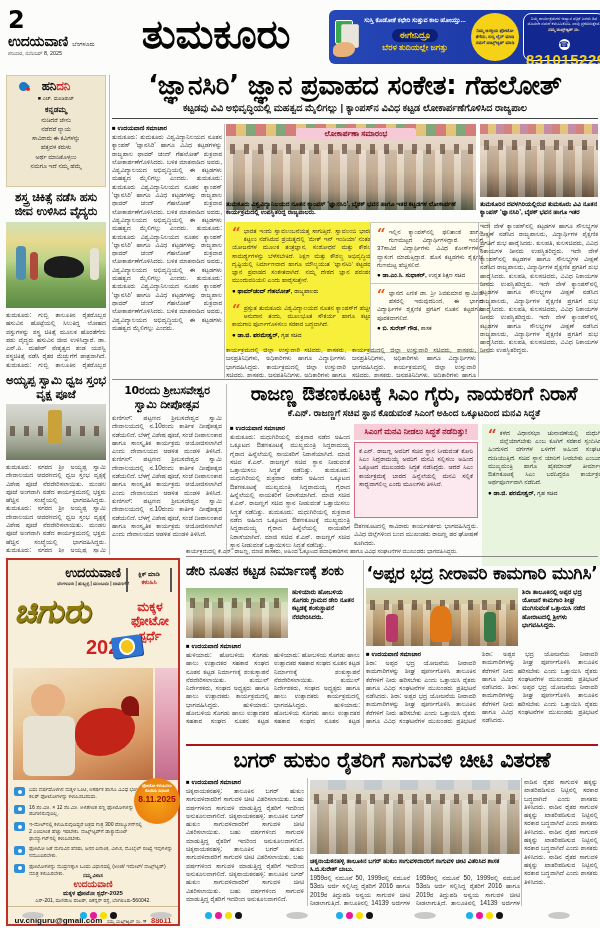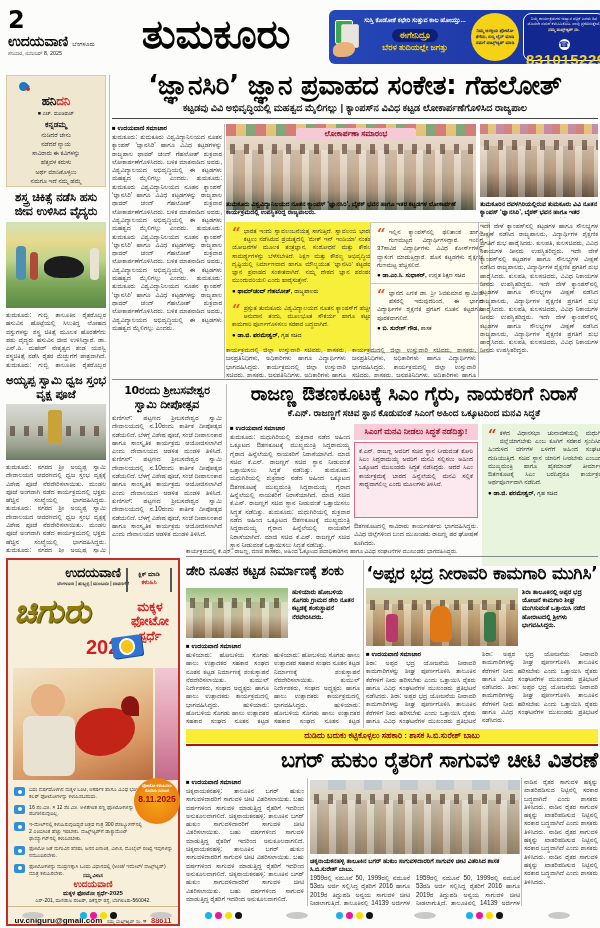--- a/index.html
+++ b/index.html
@@ -68,21 +68,21 @@
         <span style="display:inline-block;width:11px;height:11px;border-radius:50%;background:#fff;color:#12278f;font-size:8px;line-height:11px;">☎</span>
         <span style="font-size:15px;font-weight:bold;color:#f6d216;letter-spacing:.5px;">8310152292</span>
       </div>
     </div>
   </div>
 
   <div class="abs hl" style="left:112px;top:70px;width:486px;text-align:center;font-size:26px;">‘ಜ್ಞಾನಸಿರಿ’ ಜ್ಞಾನ ಪ್ರವಾಹದ ಸಂಕೇತ: ಗೆಹಲೋತ್</div>
   <div class="abs b" style="left:112px;top:102px;width:486px;text-align:center;font-size:9.6px;">ಕಟ್ಟಡವು ವಿವಿ ಅಭಿವೃದ್ಧಿಯಲ್ಲಿ ಮಹತ್ವದ ಮೈಲಿಗಲ್ಲು | ಕ್ಯಾಂಪಸ್‌ನ ವಿವಿಧ ಕಟ್ಟಡ ಲೋಕಾರ್ಪಣೆಗೊಳಿಸಿದ ರಾಜ್ಯಪಾಲ</div>
   <div class="hrule" style="left:112px;top:118px;width:486px;background:#444;"></div>
 
-  <div class="abs" style="left:6px;top:75px;width:100px;height:112px;background:#efe7d0;border:1px solid #d8c9a4;box-sizing:border-box;padding:15px;">
+  <div class="abs" style="left:6px;top:75px;width:100px;height:112px;background:#efe7d0;border:1px solid #d8c9a4;box-sizing:border-box;padding:0;">
     <div style="text-align:center;">
       <span class="abs" style="left:12px;top:6px;width:9px;height:9px;background:#1a7ac8;border-radius:50% 0 50% 50%;transform:rotate(45deg);"></span>
       <span class="abs" style="left:19px;top:11px;width:4px;height:4px;background:#d42a2a;border-radius:50%;"></span>
       <span class="hl" style="font-size:12px;">ಹನಿ</span><span class="hl" style="font-size:12px;color:#d42a2a;">ದನಿ</span>
     </div>
     <div style="text-align:center;font-size:5.2px;margin-top:1px;">■ ಎಚ್. ದುಂಡಿರಾಜ್</div>
     <div class="b" style="text-align:center;font-size:7.6px;margin-top:3px;">ಕನ್ನಡಮ್ಮ</div>
     <div class="poemline">ನುಡಿದರೆ ಜೇನು</div>
     <div class="poemline">ನಡೆದರೆ ನ್ಯಾಯ</div>
     <div class="poemline">ಸಾವಿರಾರು ಈ ಕವಿಗಳನ್ನು</div>
@@ -193,24 +193,23 @@
     <div class="heads" style="top:12px;"></div>
     <div class="abs" style="left:64px;top:18px;width:22px;height:36px;background:#e07818;border-radius:40% 40% 20% 20%;"></div>
     <div class="abs" style="left:20px;top:26px;width:12px;height:28px;background:#b8386a;border-radius:4px;"></div>
     <div class="abs" style="left:118px;top:24px;width:12px;height:30px;background:#3a7a4a;border-radius:4px;"></div>
   </div>
   <div class="abs cap" style="left:522px;top:588px;width:76px;height:58px;">ಶಿರಾ ತಾಲೂಕಿನಲ್ಲಿ ಅಪ್ಪರ ಭದ್ರ ಯೋಜನೆ ಕಾಮಗಾರಿ ಶೀಘ್ರ ಮುಗಿಸುವಂತೆ ಒತ್ತಾಯಿಸಿ ನಡೆದ ಹೋರಾಟದಲ್ಲಿ ಶ್ರೀಗಳು ಭಾಗವಹಿಸಿದ್ದರು.</div>
   <div class="abs byline" style="left:366px;top:650px;width:100px;">■ ಉದಯವಾಣಿ ಸಮಾಚಾರ</div>
   <div class="abs bodytext" style="left:366px;top:659px;width:110px;height:68px;">ಶಿರಾ: ಅಪ್ಪರ ಭದ್ರ ಯೋಜನೆಯ ನೀರಾವರಿ ಕಾಮಗಾರಿಗಳನ್ನು ಶೀಘ್ರ ಪೂರ್ಣಗೊಳಿಸಿ ತಾಲೂಕಿನ ಕೆರೆಗಳಿಗೆ ನೀರು ಹರಿಸಬೇಕು ಎಂದು ಒತ್ತಾಯಿಸಿ ರೈತರು ಹಾಗೂ ವಿವಿಧ ಸಂಘಟನೆಗಳ ಮುಖಂಡರು ಪ್ರತಿಭಟನೆ ನಡೆಸಿದರು. ಶಿರಾ: ಅಪ್ಪರ ಭದ್ರ ಯೋಜನೆಯ ನೀರಾವರಿ ಕಾಮಗಾರಿಗಳನ್ನು ಶೀಘ್ರ ಪೂರ್ಣಗೊಳಿಸಿ ತಾಲೂಕಿನ ಕೆರೆಗಳಿಗೆ ನೀರು ಹರಿಸಬೇಕು ಎಂದು ಒತ್ತಾಯಿಸಿ ರೈತರು ಹಾಗೂ ವಿವಿಧ ಸಂಘಟನೆಗಳ ಮುಖಂಡರು ಪ್ರತಿಭಟನೆ ನಡೆಸಿದರು.</div>
   <div class="abs bodytext" style="left:482px;top:650px;width:116px;height:77px;">ಶಿರಾ: ಅಪ್ಪರ ಭದ್ರ ಯೋಜನೆಯ ನೀರಾವರಿ ಕಾಮಗಾರಿಗಳನ್ನು ಶೀಘ್ರ ಪೂರ್ಣಗೊಳಿಸಿ ತಾಲೂಕಿನ ಕೆರೆಗಳಿಗೆ ನೀರು ಹರಿಸಬೇಕು ಎಂದು ಒತ್ತಾಯಿಸಿ ರೈತರು ಹಾಗೂ ವಿವಿಧ ಸಂಘಟನೆಗಳ ಮುಖಂಡರು ಪ್ರತಿಭಟನೆ ನಡೆಸಿದರು. ಶಿರಾ: ಅಪ್ಪರ ಭದ್ರ ಯೋಜನೆಯ ನೀರಾವರಿ ಕಾಮಗಾರಿಗಳನ್ನು ಶೀಘ್ರ ಪೂರ್ಣಗೊಳಿಸಿ ತಾಲೂಕಿನ ಕೆರೆಗಳಿಗೆ ನೀರು ಹರಿಸಬೇಕು ಎಂದು ಒತ್ತಾಯಿಸಿ ರೈತರು ಹಾಗೂ ವಿವಿಧ ಸಂಘಟನೆಗಳ ಮುಖಂಡರು ಪ್ರತಿಭಟನೆ ನಡೆಸಿದರು.</div>
 
-  <div class="abs" style="left:186px;top:729px;width:412px;height:14px;background:#fbed36;text-align:center;font-size:8px;font-weight:bold;color:#8a0a0a;line-height:14px;">ದುಡಿದು ಬದುಕು ಕಟ್ಟಿಕೊಳ್ಳಲು ಸಹಕಾರಿ : ಶಾಸಕ ಸಿ.ಬಿ.ಸುರೇಶ್ ಬಾಬು</div>
   <div class="abs" style="left:186px;top:744px;width:412px;height:2px;background:#a81616;"></div>
 
-  <div class="abs hl" style="left:186px;top:748px;width:412px;text-align:right;font-size:21px;">ಬಗರ್ ಹುಕುಂ ರೈತರಿಗೆ ಸಾಗುವಳಿ ಚೀಟಿ ವಿತರಣೆ</div>
+  <div class="abs hl" style="left:186px;top:748px;width:412px;text-align:center;font-size:21px;">ಬಗರ್ ಹುಕುಂ ರೈತರಿಗೆ ಸಾಗುವಳಿ ಚೀಟಿ ವಿತರಣೆ</div>
   <div class="abs byline" style="left:186px;top:778px;width:120px;">■ ಉದಯವಾಣಿ ಸಮಾಚಾರ</div>
   <div class="abs bodytext" style="left:186px;top:787px;width:118px;height:118px;">ಚಿಕ್ಕನಾಯಕನಹಳ್ಳಿ: ತಾಲೂಕಿನ ಬಗರ್ ಹುಕುಂ ಸಾಗುವಳಿದಾರರಿಗೆ ಸಾಗುವಳಿ ಚೀಟಿ ವಿತರಿಸಲಾಯಿತು. ಬಹು ವರ್ಷಗಳಿಂದ ಸಾಗುವಳಿ ಮಾಡುತ್ತಿದ್ದ ರೈತರಿಗೆ ಇದರಿಂದ ಅನುಕೂಲವಾಗಲಿದೆ. ಚಿಕ್ಕನಾಯಕನಹಳ್ಳಿ: ತಾಲೂಕಿನ ಬಗರ್ ಹುಕುಂ ಸಾಗುವಳಿದಾರರಿಗೆ ಸಾಗುವಳಿ ಚೀಟಿ ವಿತರಿಸಲಾಯಿತು. ಬಹು ವರ್ಷಗಳಿಂದ ಸಾಗುವಳಿ ಮಾಡುತ್ತಿದ್ದ ರೈತರಿಗೆ ಇದರಿಂದ ಅನುಕೂಲವಾಗಲಿದೆ. ಚಿಕ್ಕನಾಯಕನಹಳ್ಳಿ: ತಾಲೂಕಿನ ಬಗರ್ ಹುಕುಂ ಸಾಗುವಳಿದಾರರಿಗೆ ಸಾಗುವಳಿ ಚೀಟಿ ವಿತರಿಸಲಾಯಿತು. ಬಹು ವರ್ಷಗಳಿಂದ ಸಾಗುವಳಿ ಮಾಡುತ್ತಿದ್ದ ರೈತರಿಗೆ ಇದರಿಂದ ಅನುಕೂಲವಾಗಲಿದೆ. ಚಿಕ್ಕನಾಯಕನಹಳ್ಳಿ: ತಾಲೂಕಿನ ಬಗರ್ ಹುಕುಂ ಸಾಗುವಳಿದಾರರಿಗೆ ಸಾಗುವಳಿ ಚೀಟಿ ವಿತರಿಸಲಾಯಿತು. ಬಹು ವರ್ಷಗಳಿಂದ ಸಾಗುವಳಿ ಮಾಡುತ್ತಿದ್ದ ರೈತರಿಗೆ ಇದರಿಂದ ಅನುಕೂಲವಾಗಲಿದೆ.</div>
 
   <div class="ph" style="left:310px;top:780px;width:210px;height:74px;background:linear-gradient(180deg,#e2ddd0 0%,#d8cfbc 30%,#c2b49a 60%,#9a8a70 100%);">
     <div class="stripe" style="top:20px;"></div>
     <div class="heads" style="top:14px;"></div>
     <div class="abs" style="left:0;top:0;width:100%;height:10px;background:repeating-linear-gradient(90deg,#d8d8d8 0 18px,#b8c4d0 18px 36px);opacity:.7;"></div>
   </div>
   <div class="abs cap" style="left:310px;top:857px;width:210px;height:14px;">ಚಿಕ್ಕನಾಯಕನಹಳ್ಳಿ ತಾಲೂಕಿನ ಬಗರ್ ಹುಕುಂ ಸಾಗುವಳಿದಾರರಿಗೆ ಸಾಗುವಳಿ ಚೀಟಿ ವಿತರಿಸಿದ ಶಾಸಕ ಸಿ.ಬಿ.ಸುರೇಶ್ ಬಾಬು.</div>
   <div class="abs bodytext" style="left:310px;top:874px;width:100px;height:32px;">1959ರಲ್ಲಿ ನಮೂನೆ 50, 1999ರಲ್ಲಿ ನಮೂನೆ 53ರಡಿ ಅರ್ಜಿ ಸಲ್ಲಿಸಿದ್ದ ರೈತರಿಗೆ 2016 ಹಾಗೂ 2019ರ ತಿದ್ದುಪಡಿ ಅನ್ವಯ ಸಾಗುವಳಿ ಚೀಟಿ ನೀಡಲಾಗುತ್ತಿದೆ. ತಾಲೂಕಿನಲ್ಲಿ 14139 ಅರ್ಜಿಗಳ ಪೈಕಿ ಅರ್ಹ ರೈತರಿಗೆ ಹಂತ ಹಂತವಾಗಿ ವಿತರಿಸಲಾಗುವುದು.</div>

